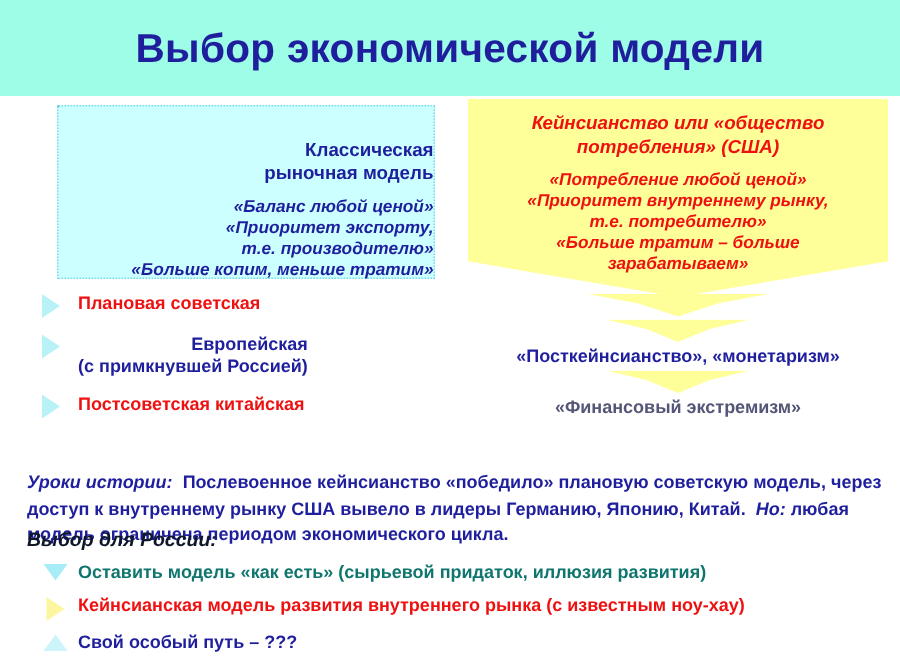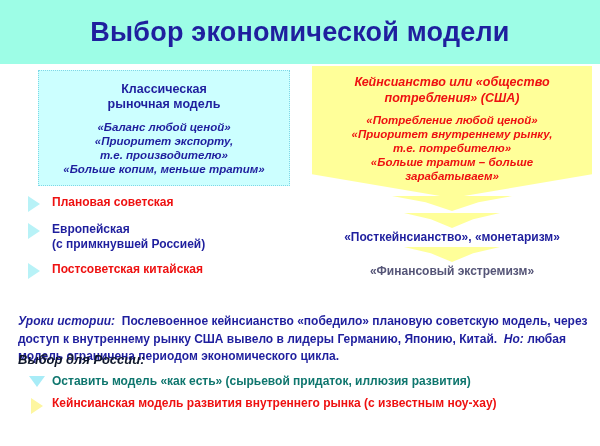--- a/index.html
+++ b/index.html
@@ -38,22 +38,22 @@
   
   .box-classic {
     position: absolute;
     left: 38px;
     top: 70px;
     width: 252px;
     height: 116px;
     background: #ccffff;
     border: 1px dotted #7fd7e6;
     box-sizing: border-box;
-    text-align: center;
-    padding-top: 11px;
+    text-align: right;
+    padding-top: 22px;
   }
   .box-classic .hd {
     color: #1f1f9e;
     font-size: 12.5px;
     font-weight: bold;
     line-height: 15px;
   }
   .box-classic .bd {
     color: #1f1f9e;
     font-size: 11.5px;
@@ -91,20 +91,21 @@
     line-height: 14px;
     margin-top: 7px;
   }
 
   
   .left-list {
     position: absolute;
     left: 28px;
     top: 195px;
     width: 275px;
+    text-align: right;
   }
   .lrow {
     display: flex;
     align-items: flex-start;
     margin-bottom: 10px;
   }
   .tri-right {
     width: 0;
     height: 0;
     border-top: 8px solid transparent;
@@ -292,13 +293,19 @@
         <span class="tri-down"></span>
       </span>
     <span class="lbl c-gray2">Оставить модель «как есть» (сырьевой придаток, иллюзия развития)</span>
   </div>
   <div class="crow">
     <span class="bullet-slot">
         <span class="tri-rt-y"></span>
       </span>
     <span class="lbl c-red">Кейнсианская модель развития внутреннего рынка (с известным ноу-хау)</span>
   </div>
+  <div class="crow">
+    <span class="bullet-slot">
+        <span class="tri-up"></span>
+      </span>
+    <span class="lbl c-blue">Свой особый путь – ???</span>
+  </div>
 </div>
 
 </body></html>

